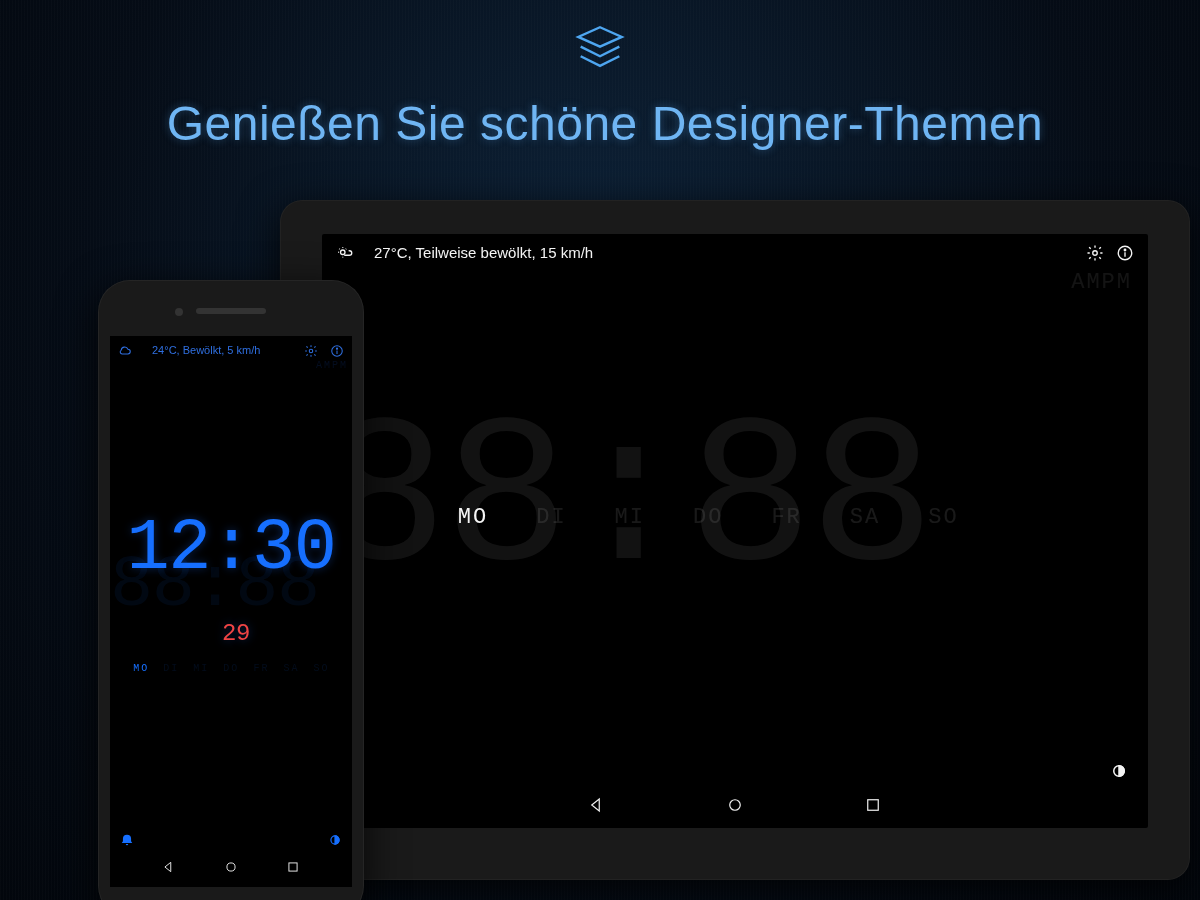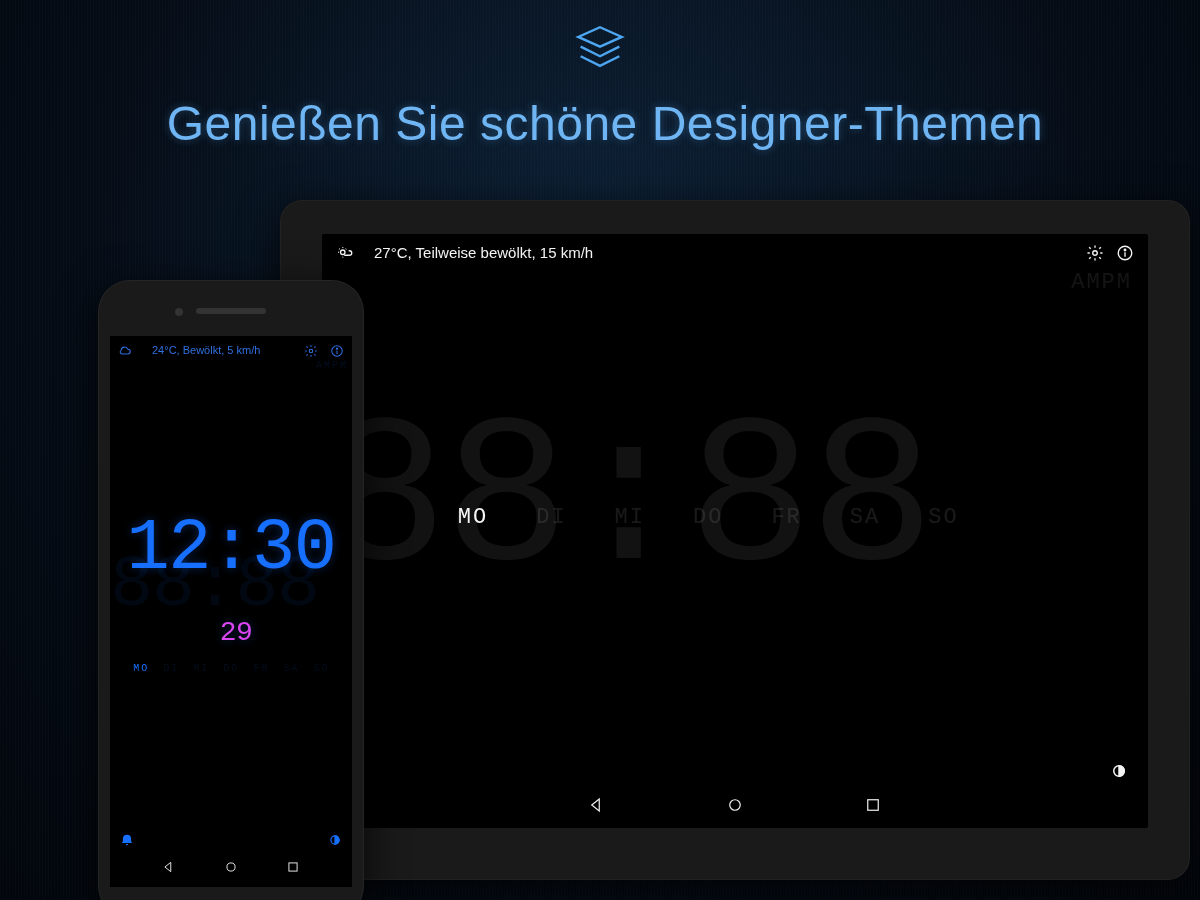--- a/index.html
+++ b/index.html
@@ -120,21 +120,21 @@
   .tablet .clock-digits { font-size: 210px; color:#f5f5f5; text-shadow:0 0 18px rgba(255,255,255,0.12);}
   .tablet .clock-digits-ghost { font-size: 210px; color:#fff;}
   .phone .clock-digits { font-size: 72px; color:#166fff; text-shadow:0 0 10px rgba(30,110,255,0.35);}
   .phone .clock-digits-ghost { font-size: 72px; color:#166fff;}
 
   .seconds {
     display:inline-block; vertical-align:baseline;
     margin-left: 10px;
   }
   .tablet .seconds { font-size: 64px; color:#f5f5f5;}
-  .phone  .seconds { font-size: 28px; color:#d946ef;}
+  .phone  .seconds { font-size: 24px; color:#ef4444;}
 
   .ampm-ghost {
     position:absolute; right:16px; top:4px;
     font-size: 22px; letter-spacing:2px;
     color:rgba(255,255,255,0.08);
   }
   .phone .ampm-ghost { right:4px; top:0; font-size:10px; color:rgba(30,110,255,0.12);}
 
   .days {
     margin-top: 14px;

